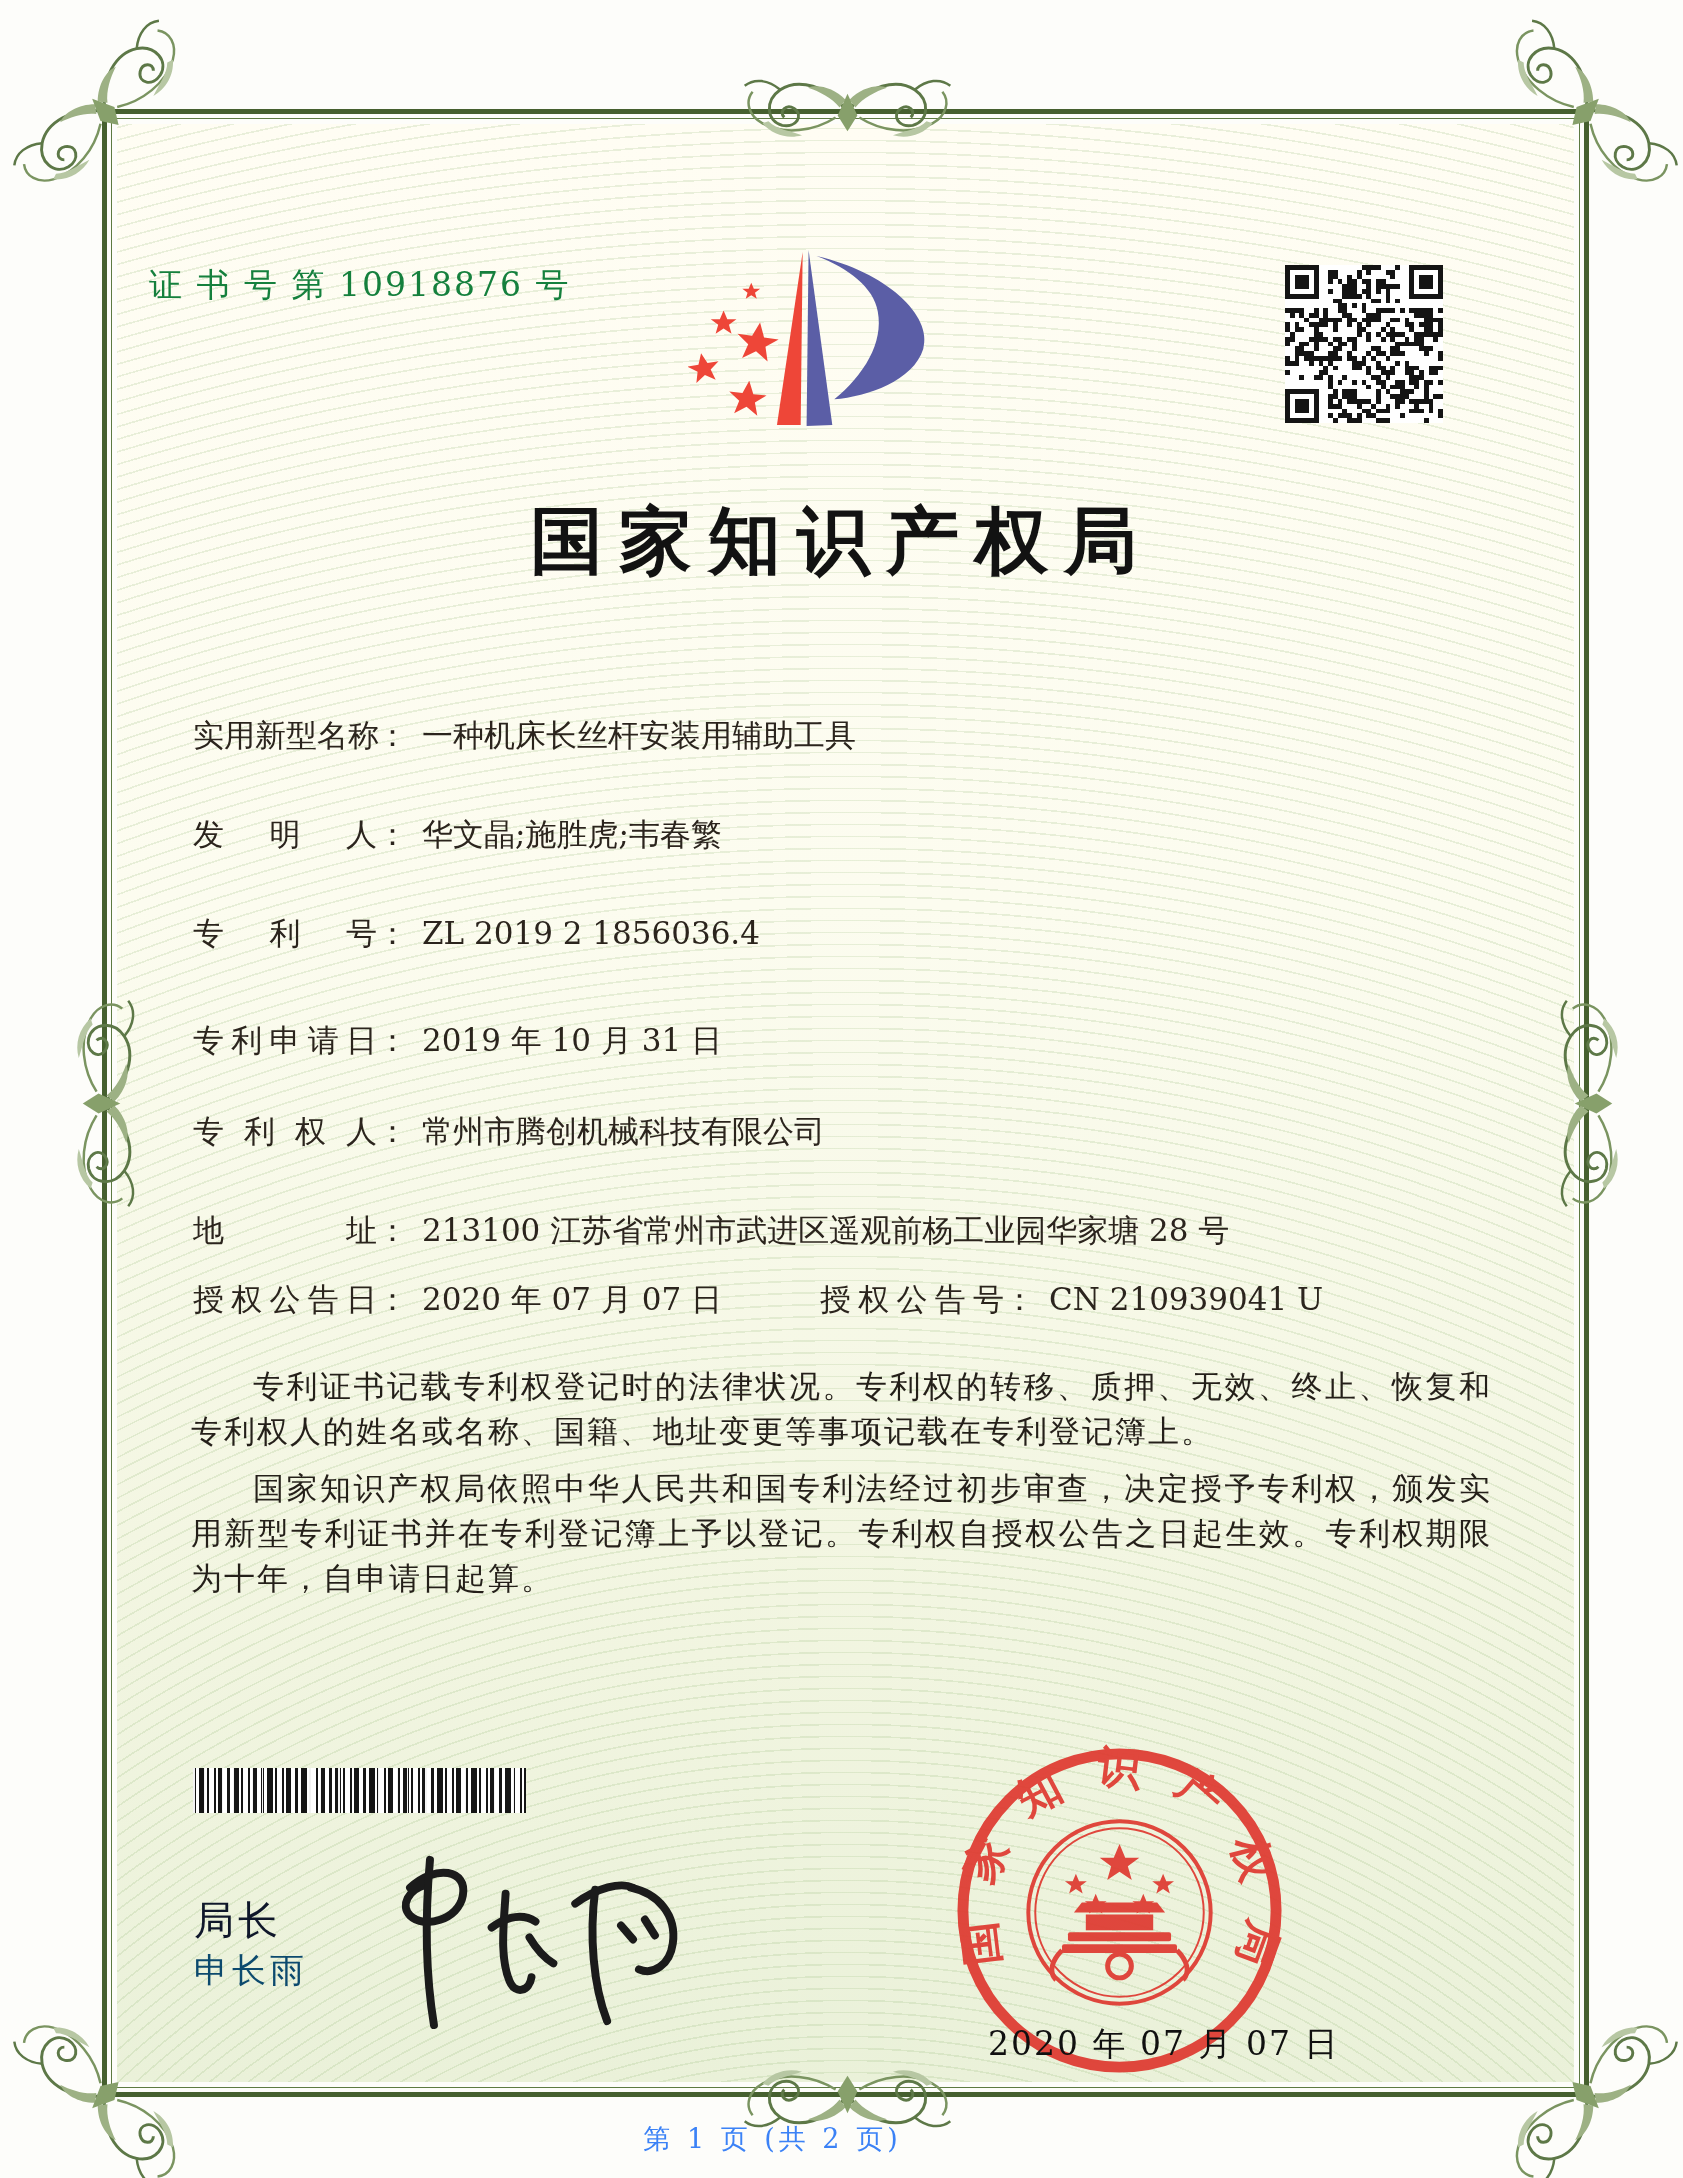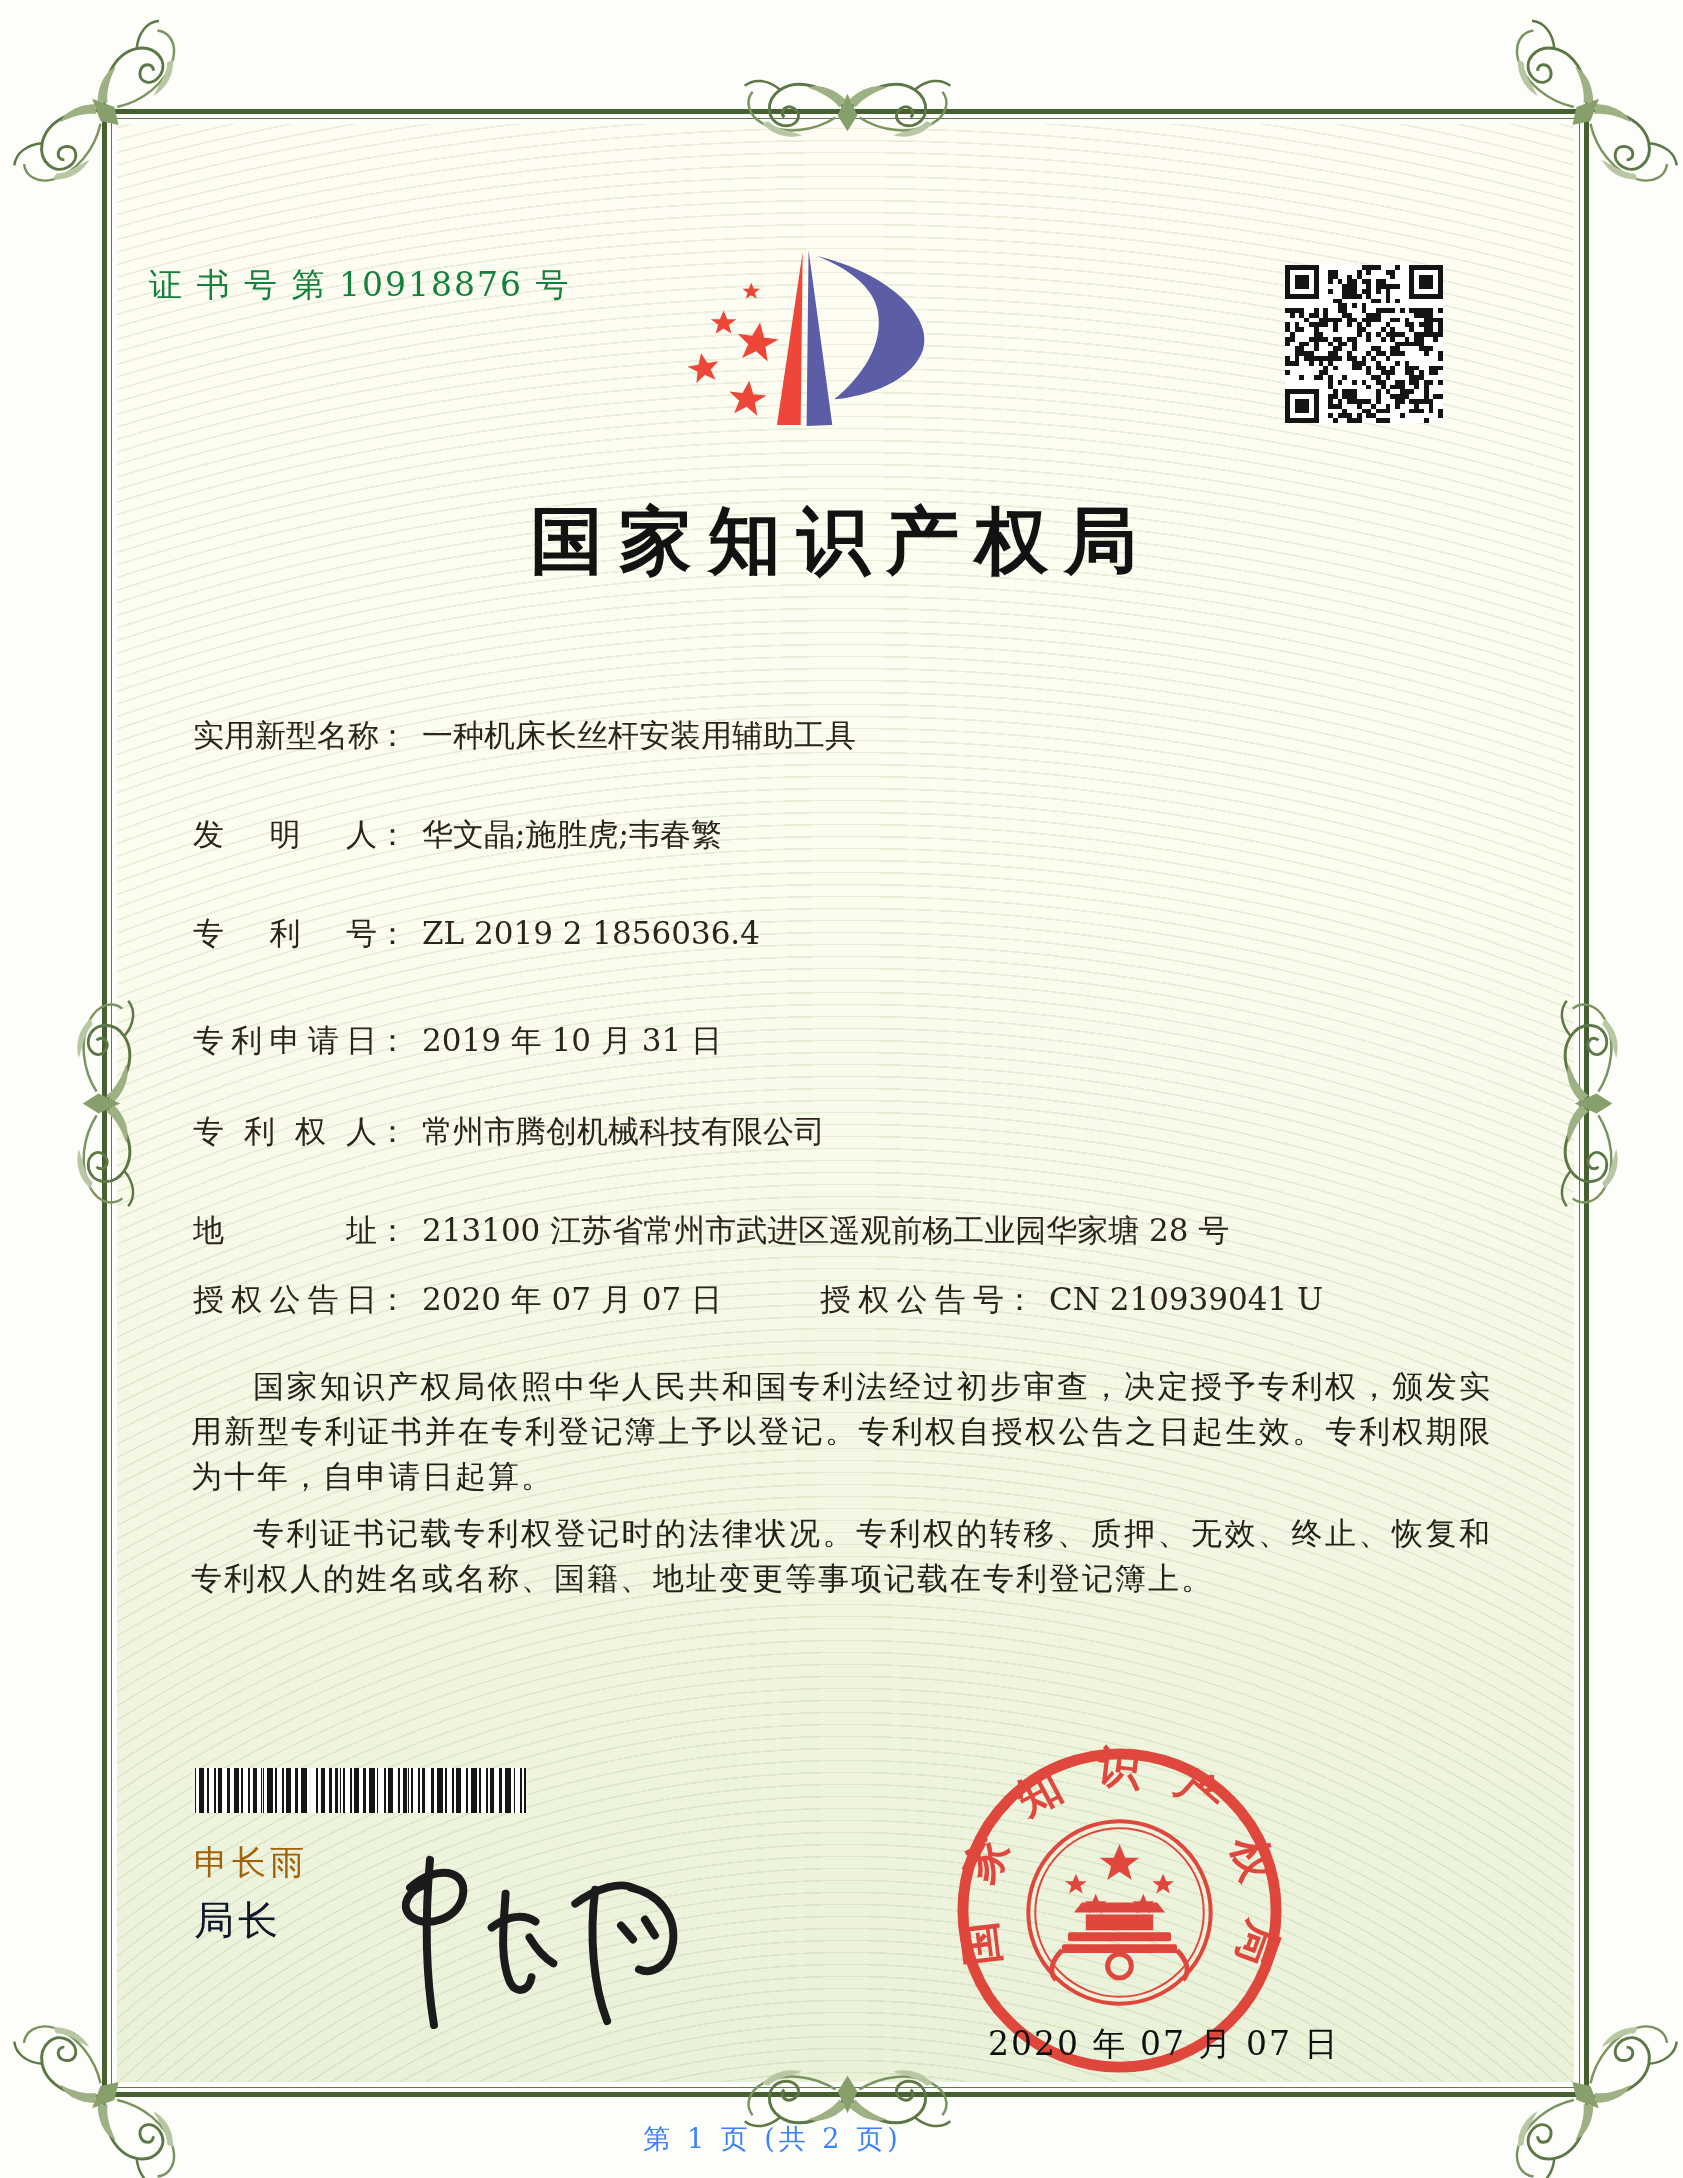--- a/index.html
+++ b/index.html
@@ -38,21 +38,21 @@
 
   
   .barcode{position:absolute;left:193px;top:1768px;width:333px;height:45px;
     background:
       repeating-linear-gradient(90deg, rgba(255,255,255,.95) 0 2px, rgba(255,255,255,0) 2px 11px,
                                 rgba(255,255,255,.95) 11px 12px, rgba(255,255,255,0) 12px 29px),
       repeating-linear-gradient(90deg, #151515 0 3px, #fff 3px 6px, #151515 6px 12px, #fff 12px 14px,
                                 #151515 14px 16px, #fff 16px 21px, #151515 21px 23px, #fff 23px 25px,
                                 #151515 25px 30px, #fff 30px 34px);}
   .signer-title{position:absolute;left:194px;top:1893px;font-size:40px;letter-spacing:4px;color:#0f172a;font-family:Liberation Serif, serif;}
-  .signer-name{position:absolute;left:194px;top:1840px;font-size:34px;letter-spacing:4px;color:#a16207;font-family:Liberation Mono, monospace;}
+  .signer-name{position:absolute;left:194px;top:1948px;font-size:34px;letter-spacing:4px;color:#0c4a6e;font-family:Liberation Mono, monospace;}
   .sign-svg{position:absolute;left:364px;top:1830px;width:329px;height:204px;}
   .seal{position:absolute;left:953px;top:1744px;width:333px;height:333px;opacity:.93;}
   .seal-date{position:absolute;left:988px;top:2022px;font-size:33px;letter-spacing:2px;color:#101010;z-index:5;}
   .footer{position:absolute;left:119px;top:2121px;width:1307px;text-align:center;
           font-size:27px;letter-spacing:4px;color:#3b82f6;}
 </style>
 </head>
 <body>
 
 <div class="page">
@@ -541,22 +541,22 @@
     </div>
     <div class="frow" style="top:564px">
       <span class="flabel">授权公告日</span><span class="fcolon">：</span><span class="fvalue">2020 年 07 月 07 日</span>
       <span class="fcell2">
         <span class="flabel">授权公告号</span><span class="fcolon">：</span><span class="fvalue">CN 210939041 U</span>
       </span>
     </div>
   </div>
 
   <div class="body-text">
+    <p>专利证书记载专利权登记时的法律状况。专利权的转移、质押、无效、终止、恢复和专利权人的姓名或名称、国籍、地址变更等事项记载在专利登记簿上。</p>
     <p>国家知识产权局依照中华人民共和国专利法经过初步审查，决定授予专利权，颁发实用新型专利证书并在专利登记簿上予以登记。专利权自授权公告之日起生效。专利权期限为十年，自申请日起算。</p>
-    <p>专利证书记载专利权登记时的法律状况。专利权的转移、质押、无效、终止、恢复和专利权人的姓名或名称、国籍、地址变更等事项记载在专利登记簿上。</p>
   </div>
 
   <div class="barcode"></div>
 
   <div class="signer-title">局长</div>
   <div class="signer-name">申长雨</div>
 
   <svg class="sign-svg" viewBox="0 0 330 205">
     <g fill="none" stroke="#1b1b1b" stroke-width="8" stroke-linecap="round">
       <path d="M46,58 C72,34 104,40 99,66 C95,90 60,100 46,86 C36,76 44,60 62,55"></path>

